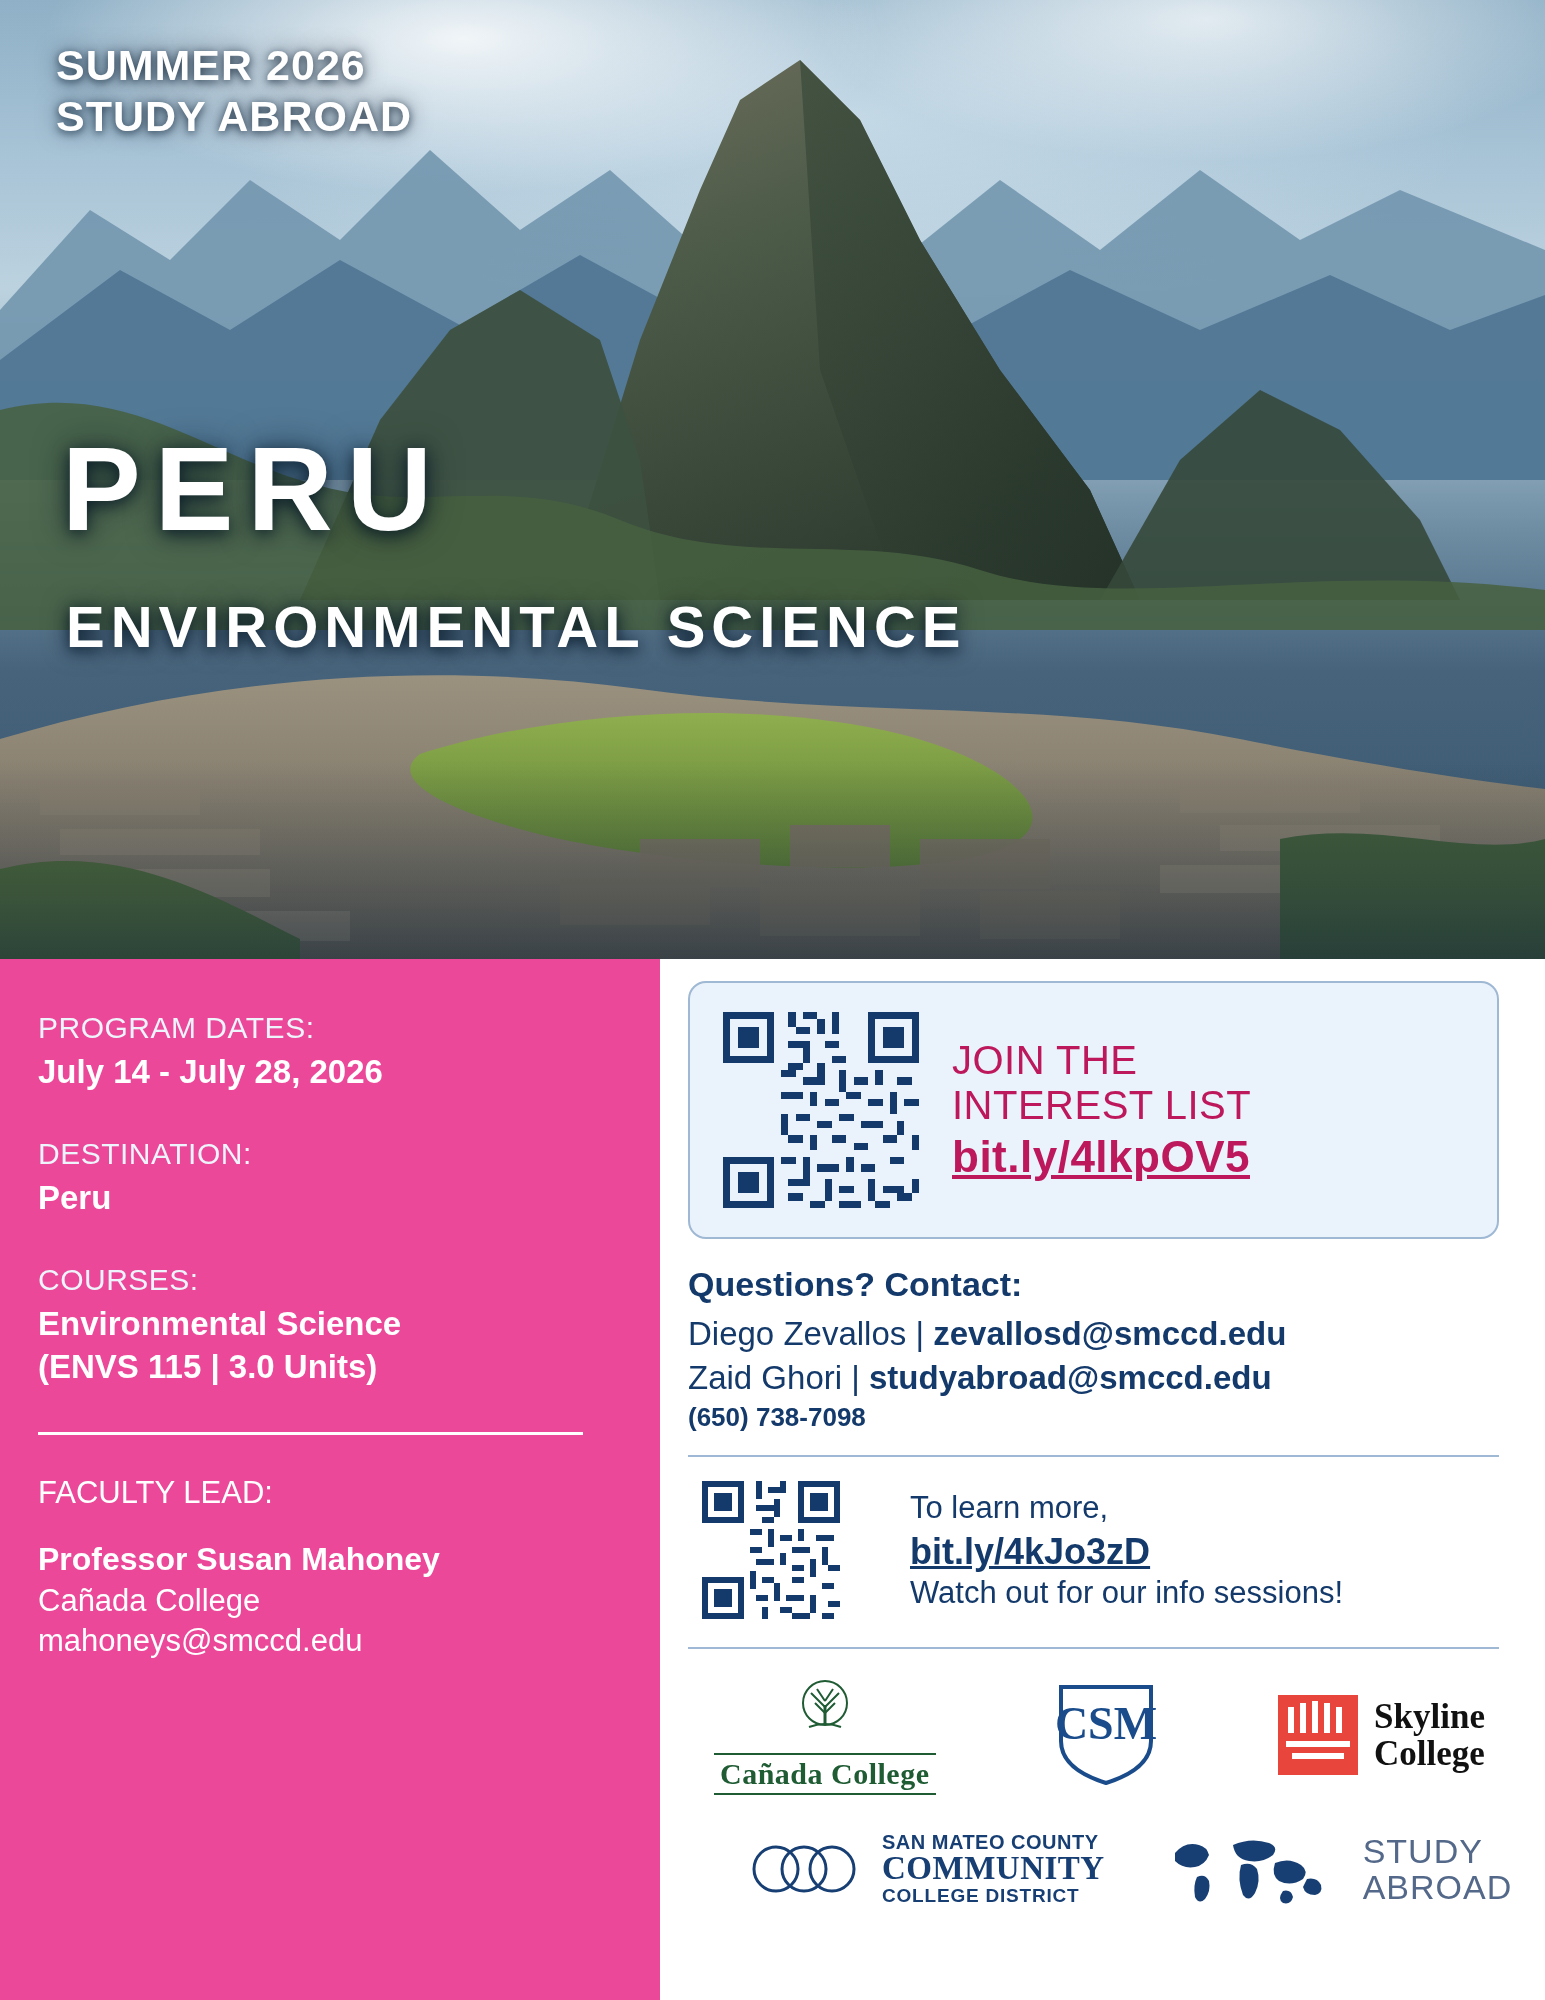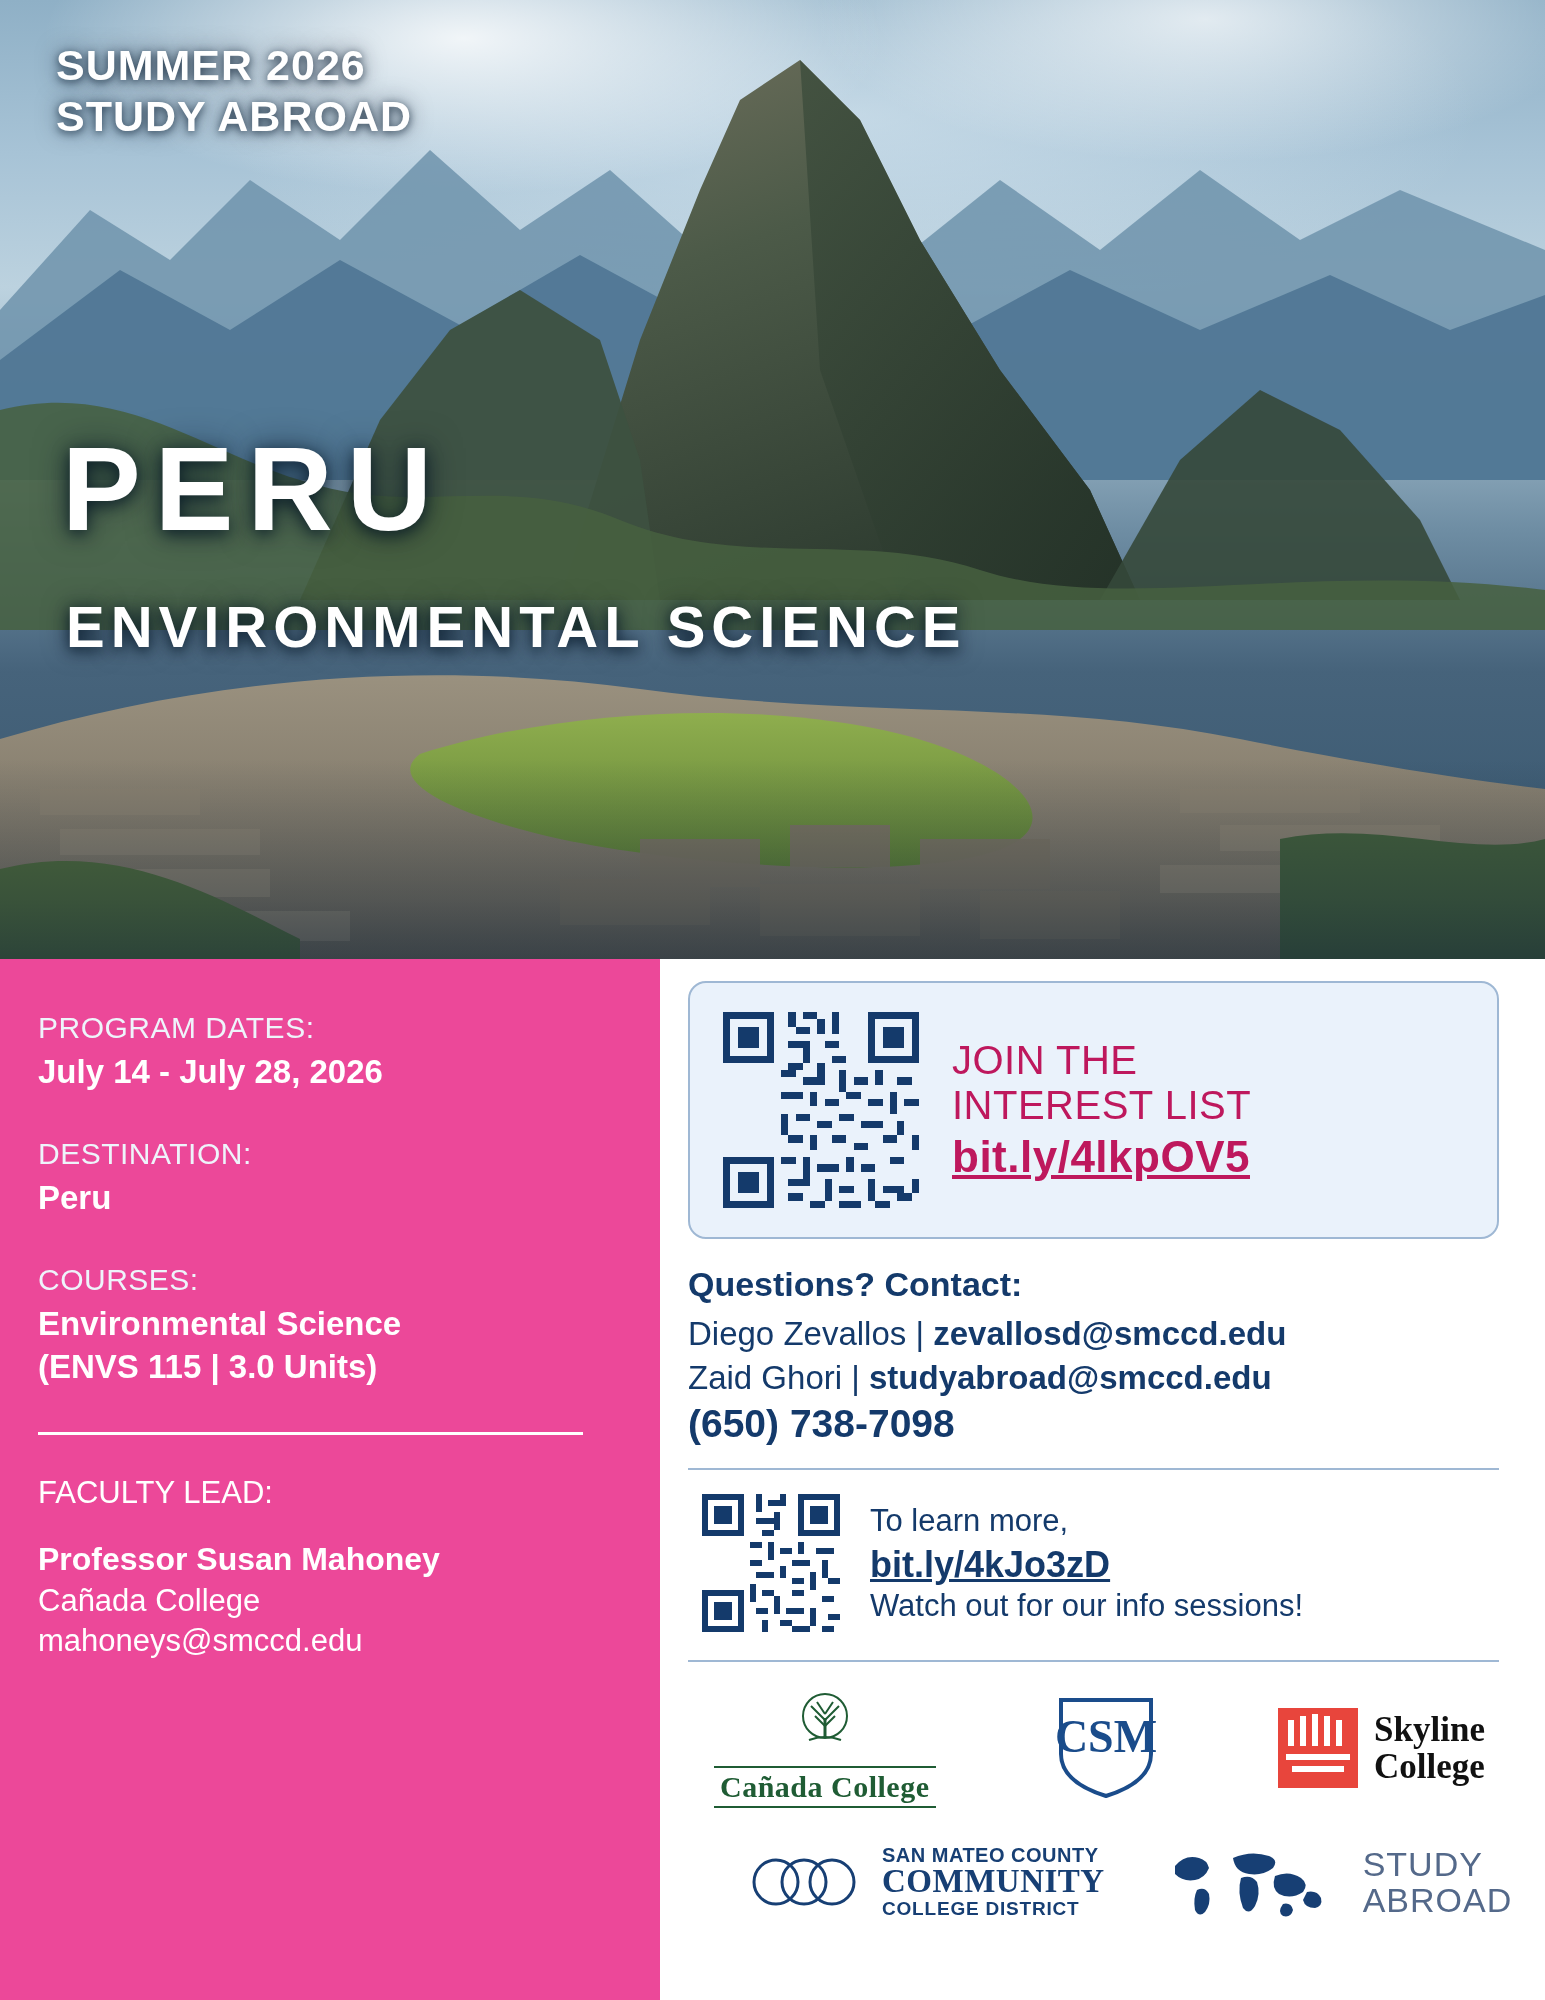--- a/index.html
+++ b/index.html
@@ -181,38 +181,38 @@
   }
   .contact-line {
     color: #143a6b;
     font-size: 33px;
     line-height: 1.33;
     font-weight: 400;
   }
   .contact-line b { font-weight: 700; }
   .phone {
     color: #143a6b;
-    font-size: 39px;
+    font-size: 26px;
     font-weight: 700;
     margin-top: 2px;
   }
 
   .hrule {
     height: 2px;
     background: #9fb8d4;
     margin: 22px 0 18px 0;
   }
 
   .learn-row {
     display: flex;
     align-items: center;
     gap: 24px;
   }
   .qr-small { width: 150px; height: 150px; flex: none; margin-left: 8px; }
-  .learn-text { color: #143a6b; }
+  .learn-text { color: #143a6b; margin-left: 40px; }
   .learn-l1 { font-size: 31px; line-height: 1.22; }
   .learn-link {
     font-size: 36px; font-weight: 600; text-decoration: underline;
     margin: 4px 0 2px 0;
   }
   .learn-l2 { font-size: 31px; }
 
   .logos-row {
     display: flex;
     align-items: center;

